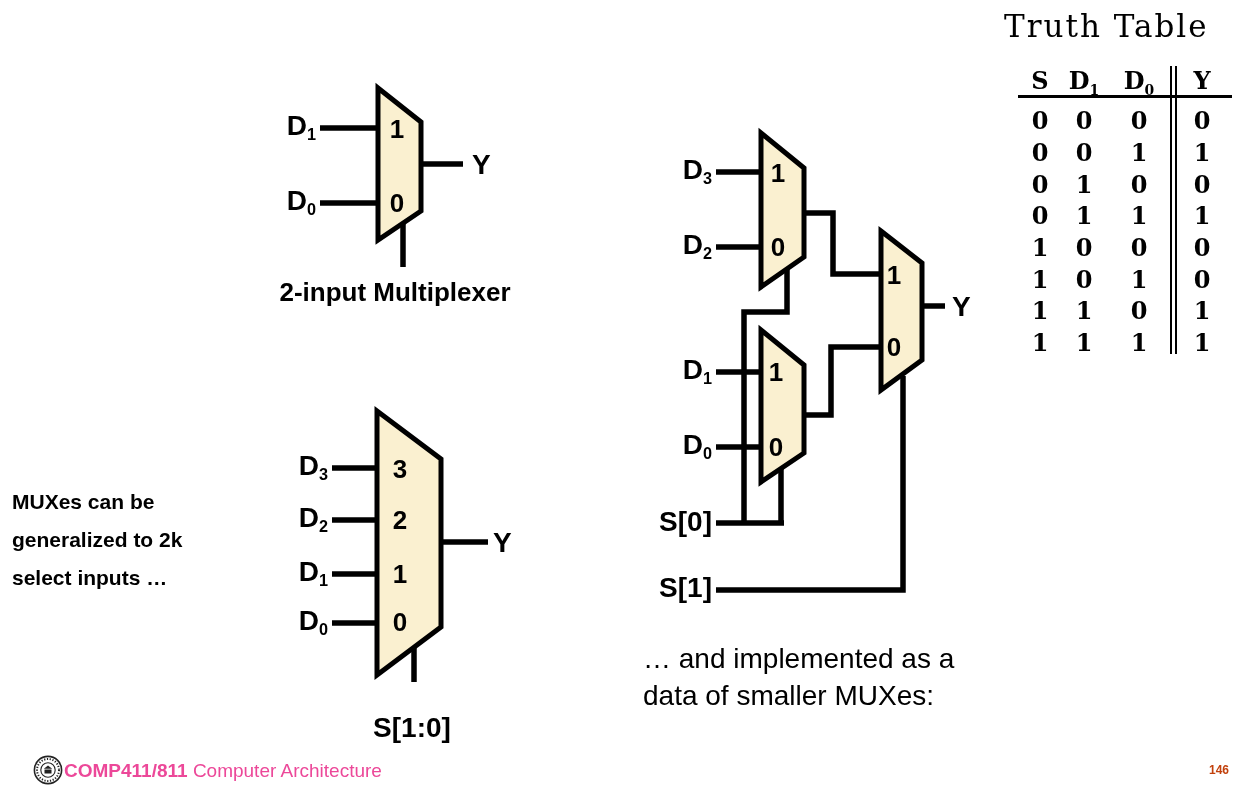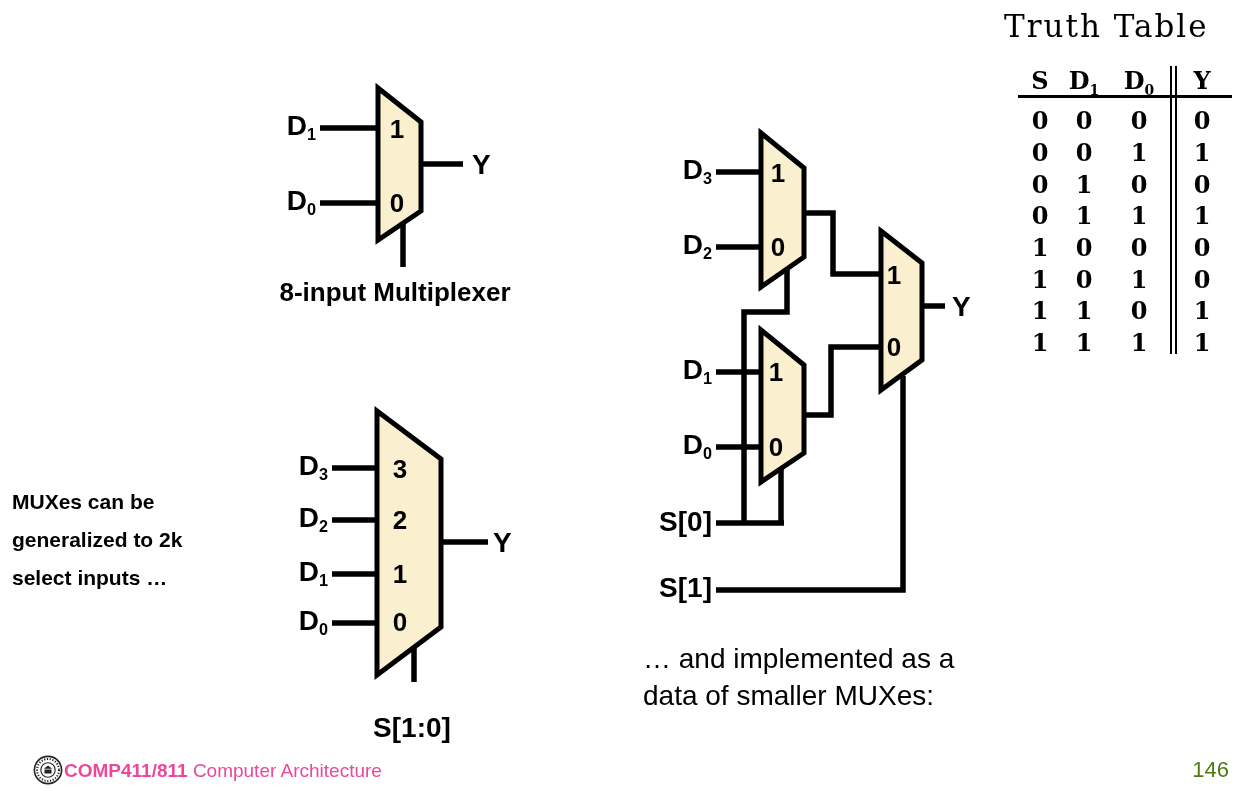--- a/index.html
+++ b/index.html
@@ -33,21 +33,21 @@
   .tt-cell{text-align:center;font-size:24px;}
   .tt-cell sub{font-size:0.58em;font-weight:bold;}
   .tt-divider{position:absolute;left:152px;top:0px;height:288px;width:3px;
               border-left:2px solid #000;border-right:2px solid #000;}
 
   
   .footer-text{position:absolute;left:64px;top:771px;transform:translate(0,-50%);
                font-size:19px;color:#ec4899;white-space:nowrap;}
   .footer-text .bold{font-weight:bold;}
   .page-num{position:absolute;right:20px;top:770px;transform:translate(0,-50%);
-            font-size:22px;font-weight:normal;color:#4d7c0f;}
+            font-size:12px;font-weight:bold;color:#c2410c;}
   .logo{position:absolute;left:33px;top:755px;}
 </style>
 </head>
 <body>
 
 <div class="slide">
 
   <svg class="diagram-layer" viewBox="0 0 1249 791" xmlns="http://www.w3.org/2000/svg">
 
     <path class="wire" d="M320 128 H378"></path>
@@ -78,21 +78,21 @@
     <polygon class="mux-shape" points="761,133 804,168 804,257 761,287"></polygon>
     <polygon class="mux-shape" points="761,330 804,365 804,453 761,482"></polygon>
     <polygon class="mux-shape" points="881,231 922,263 922,360 881,390"></polygon>
   </svg>
 
   <div class="lbl right" style="left:316px;top:126px"><span>D</span><sub>1</sub></div>
   <div class="lbl right" style="left:316px;top:201px"><span>D</span><sub>0</sub></div>
   <div class="lbl center port" style="left:397px;top:129px">1</div>
   <div class="lbl center port" style="left:397px;top:203px">0</div>
   <div class="lbl leftv" style="left:472px;top:165px">Y</div>
-  <div class="caption-bold" style="left:395px;top:292px">8-input Multiplexer</div>
+  <div class="caption-bold" style="left:395px;top:292px">2-input Multiplexer</div>
 
   <div class="lbl right" style="left:328px;top:466px"><span>D</span><sub>3</sub></div>
   <div class="lbl right" style="left:328px;top:518px"><span>D</span><sub>2</sub></div>
   <div class="lbl right" style="left:328px;top:572px"><span>D</span><sub>1</sub></div>
   <div class="lbl right" style="left:328px;top:621px"><span>D</span><sub>0</sub></div>
   <div class="lbl center port" style="left:400px;top:469px">3</div>
   <div class="lbl center port" style="left:400px;top:520px">2</div>
   <div class="lbl center port" style="left:400px;top:574px">1</div>
   <div class="lbl center port" style="left:400px;top:622px">0</div>
   <div class="lbl leftv" style="left:493px;top:543px">Y</div>

